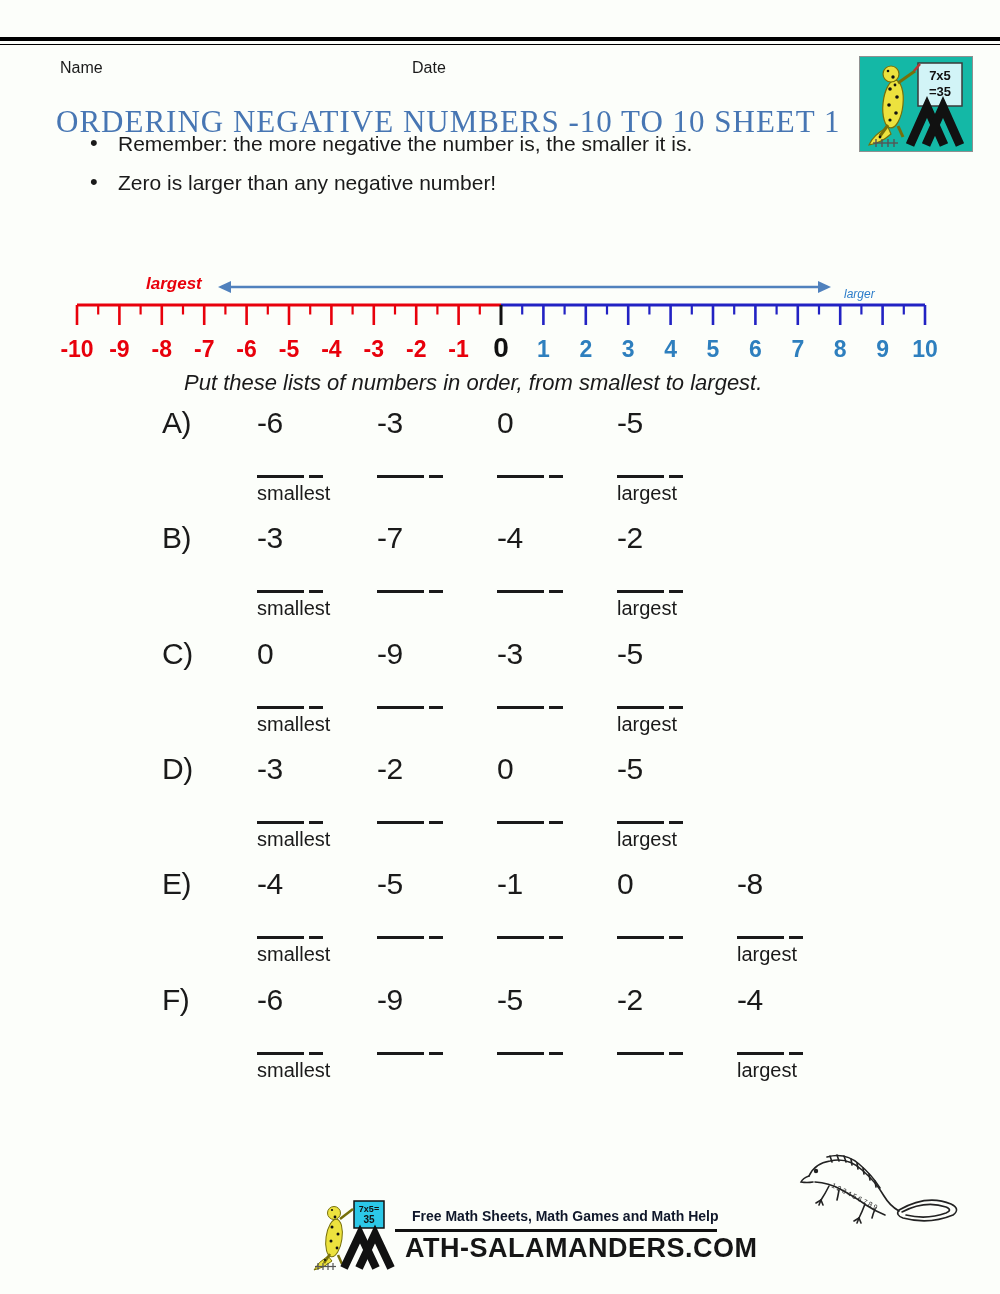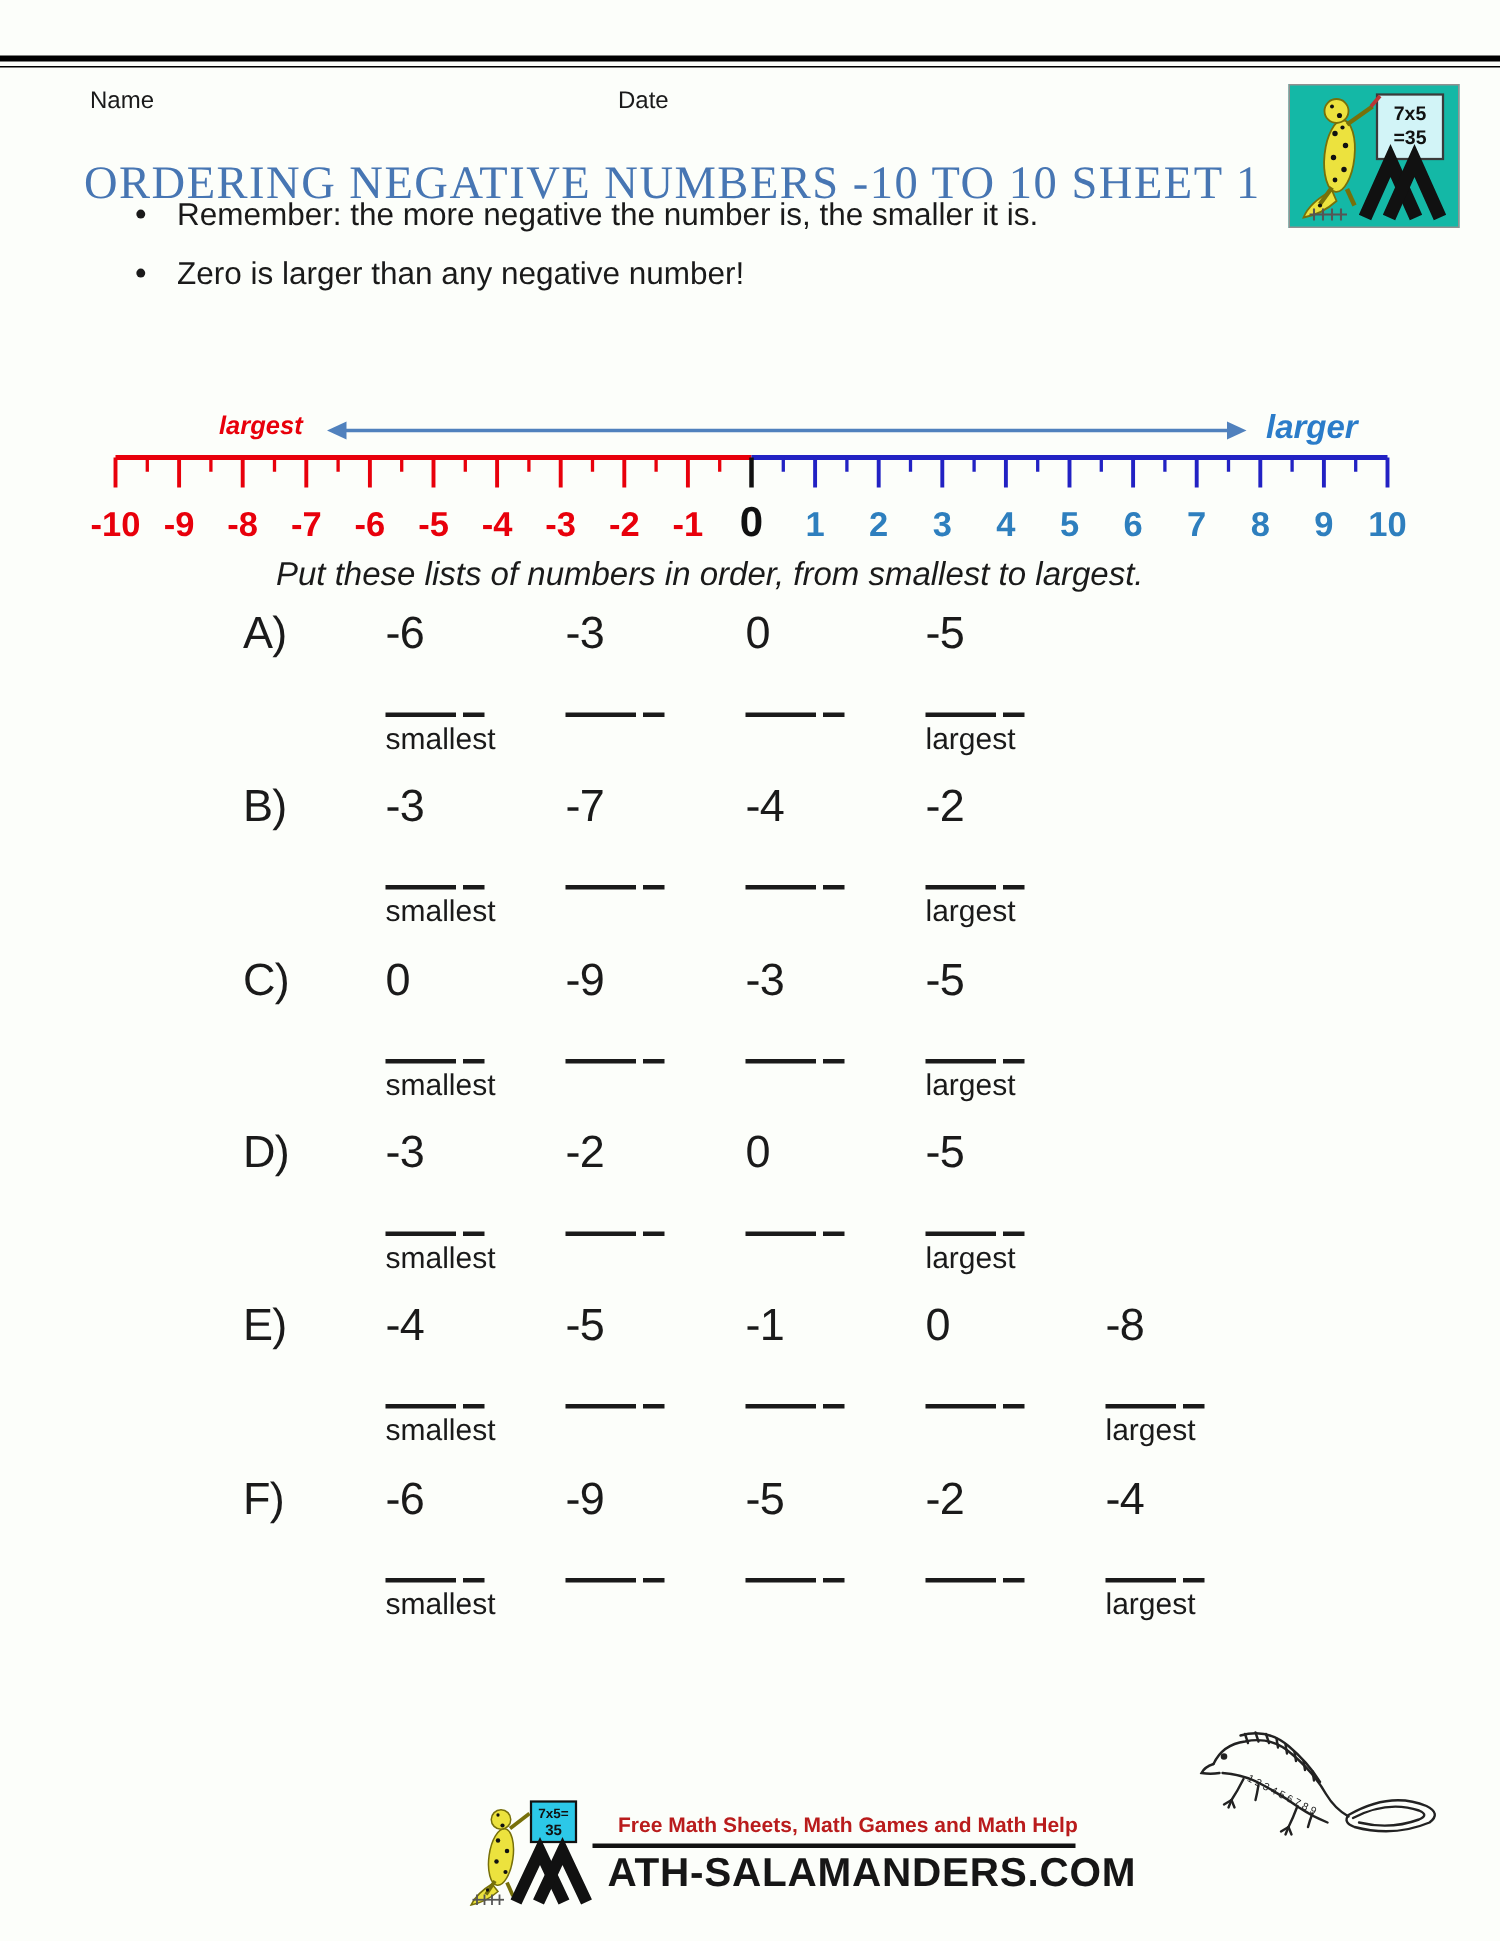--- a/index.html
+++ b/index.html
@@ -12,34 +12,34 @@
   #topbar-thick{left:0;top:37px;width:1000px;height:4px;background:#000;}
   #topbar-thin{left:0;top:44px;width:1000px;height:1px;background:#000;}
   #name-label{left:60px;top:59px;font-size:16px;}
   #date-label{left:412px;top:59px;font-size:16px;}
   #header-logo{left:859px;top:56px;width:112px;height:94px;border:1px solid #909090;background:#14b8a6;}
   #title{left:56px;top:104px;font-family:"Liberation Serif",serif;font-size:31px;letter-spacing:1px;white-space:nowrap;}
   #bullets{left:88px;top:132px;margin:0;padding:0;list-style:none;}
   #bullets li{font-size:21px;line-height:24px;margin-bottom:15px;padding-left:30px;position:relative;}
   #bullets li::before{content:"\2022";position:absolute;left:2px;top:-1px;font-size:22px;}
   #smaller-label{left:146px;top:274px;font-size:17px;font-style:italic;font-weight:bold;}
-  #larger-label{left:844px;top:272px;font-size:22px;font-style:italic;font-weight:bold;}
+  #larger-label{left:844px;top:287px;font-size:12px;font-style:italic;font-weight:normal;}
   #arrow-svg{left:0;top:276px;}
   #numberline-svg{left:0;top:297px;}
   #instruction{left:184px;top:370px;font-size:22px;font-style:italic;white-space:nowrap;}
   #problems{left:0;top:406px;width:1000px;height:700px;}
   .prob-row{position:absolute;left:0;width:1000px;height:116px;}
   .prob-label,.prob-num{position:absolute;top:0;font-size:30px;letter-spacing:-0.5px;white-space:nowrap;}
   .prob-blank{position:absolute;top:69px;width:66px;height:3px;
     background:linear-gradient(to right,#1a1a1a 0,#1a1a1a 47px,transparent 47px,transparent 52px,#1a1a1a 52px,#1a1a1a 66px);}
   .prob-sub{position:absolute;top:76px;font-size:20px;}
   #salamander-art{left:795px;top:1130px;}
   #footer{left:300px;top:1200px;width:470px;height:82px;}
   #footer-logo-svg{position:absolute;left:10px;top:0;}
-  #footer-tagline{position:absolute;left:112px;top:8px;font-size:14px;font-weight:bold;color:#b91c1c;white-space:nowrap;}
+  #footer-tagline{position:absolute;left:112px;top:8px;font-size:14px;font-weight:bold;color:#0f172a;white-space:nowrap;}
   #footer-line{position:absolute;left:95px;top:29px;width:322px;height:3px;background:#111;}
   #footer-wordmark{position:absolute;left:105px;top:33px;font-size:27px;font-weight:bold;letter-spacing:0.5px;color:#161616;white-space:nowrap;}
 </style>
 </head>
 <body>
 
 <div id="page">
 
   <div class="abs" id="topbar-thick"></div>
   <div class="abs" id="topbar-thin"></div>

